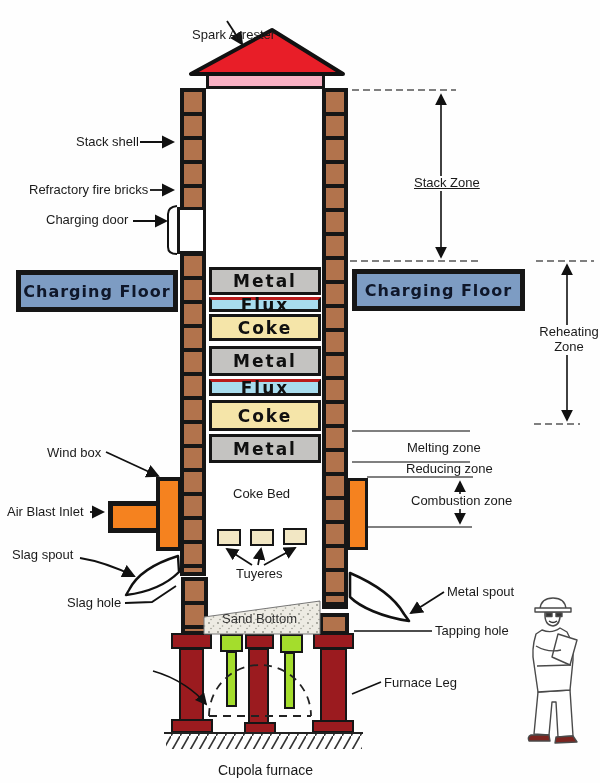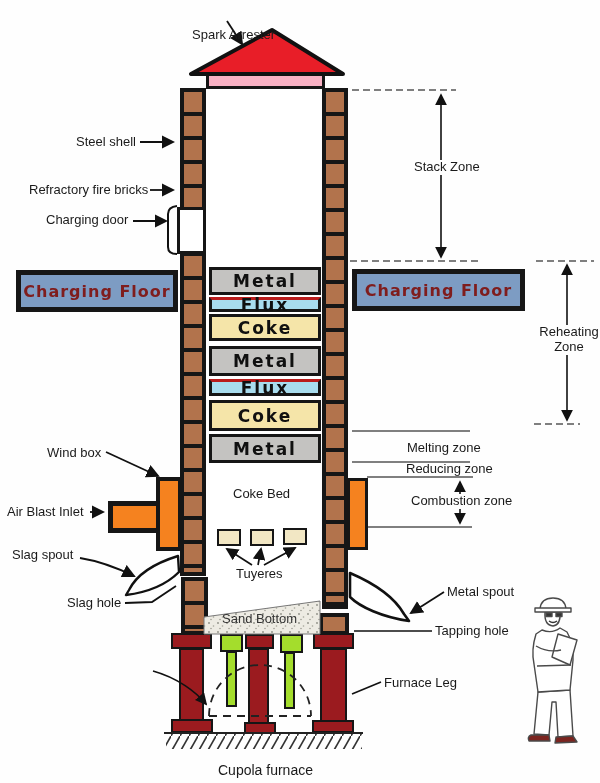--- a/index.html
+++ b/index.html
@@ -16,21 +16,21 @@
   .wall.capTop{border-top:4px solid #161616;}
   
   #shaft{position:absolute;z-index:1;background:#ffffff;}
   
   #pinkcap{position:absolute;z-index:2;background:var(--cap-pink);border:3px solid #161616;}
   
   #chargedoor{position:absolute;z-index:3;background:#fff;border:3px solid #161616;}
   
   .floor{position:absolute;z-index:2;background:var(--charging-floor-blue);border:5px solid #161616;
          display:flex;align-items:center;justify-content:center;}
-  .floor span{font-family:"DejaVu Sans",sans-serif;font-weight:800;font-size:16px;letter-spacing:1px;color:#7f1d1d;}
+  .floor span{font-family:"DejaVu Sans",sans-serif;font-weight:800;font-size:16px;letter-spacing:1px;color:#0f172a;}
   
   .layer{position:absolute;left:209px;width:112px;z-index:3;display:flex;align-items:center;justify-content:center;
          font-family:"DejaVu Sans",sans-serif;font-weight:800;font-size:17px;letter-spacing:2px;color:#101010;
          border:3px solid #161616;box-sizing:border-box;}
   .layer.metal{background:var(--metal-gray);}
   .layer.coke{background:var(--coke-cream);}
   .layer.flux{background:var(--flux-blue);border-top:3px solid #b91c1c;border-bottom:3px solid #161616;overflow:visible;}
   
   .orange{position:absolute;background:var(--orange);border:4px solid #161616;z-index:4;box-sizing:border-box;}
   
@@ -174,24 +174,24 @@
       <rect x="535" y="608" width="36" height="4"></rect>
       <rect x="546" y="613" width="6" height="3.5" fill="#333"></rect>
       <rect x="556" y="613" width="6" height="3.5" fill="#333"></rect>
       <path d="M549,621 q4,3 8,0" fill="none" stroke="#333"></path>
       <path d="M531,735 L549,735 L550,741 L529,741 Q527,737 531,735 Z" fill="#7b241f"></path>
       <path d="M556,737 L573,736 L577,742 L555,743 Z" fill="#7b241f"></path>
     </g>
   </svg>
 
   <div class="label" style="left:192px;top:5px;margin-top:23px;">Spark Arrester</div>
-  <div class="label" style="left:76px;top:135px;">Steel shell</div>
+  <div class="label" style="left:76px;top:135px;">Stack shell</div>
   <div class="label" style="left:29px;top:183px;">Refractory fire bricks</div>
   <div class="label" style="left:46px;top:213px;">Charging door</div>
-  <div class="label whitebg" style="left:412px;top:160px;">Stack Zone</div>
+  <div class="label whitebg" style="left:412px;top:176px;text-decoration:underline;">Stack Zone</div>
   <div class="label center whitebg" style="left:530px;top:325px;width:74px;">
     <div>Reheating</div>
     <div>Zone</div>
   </div>
   <div class="label" style="left:407px;top:441px;">Melting zone</div>
   <div class="label" style="left:406px;top:462px;">Reducing zone</div>
   <div class="label whitebg" style="left:409px;top:494px;">Combustion zone</div>
   <div class="label" style="left:47px;top:446px;">Wind box</div>
   <div class="label" style="left:7px;top:505px;">Air Blast Inlet</div>
   <div class="label" style="left:12px;top:548px;">Slag spout</div>

